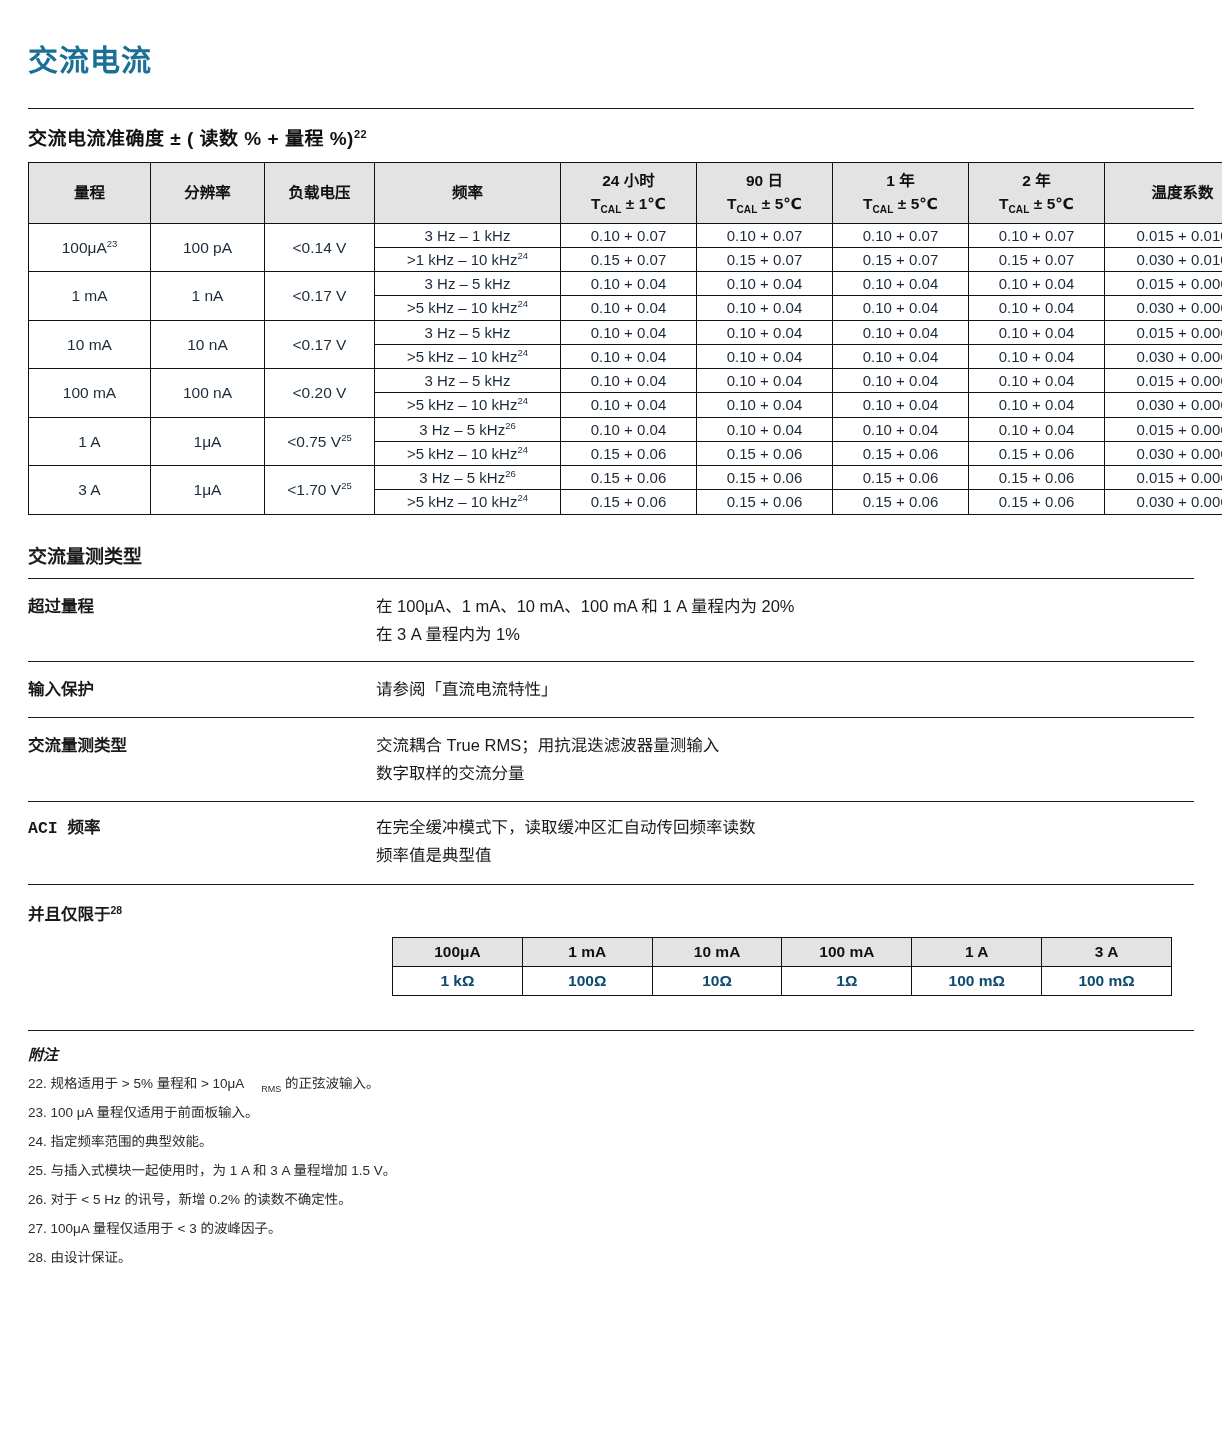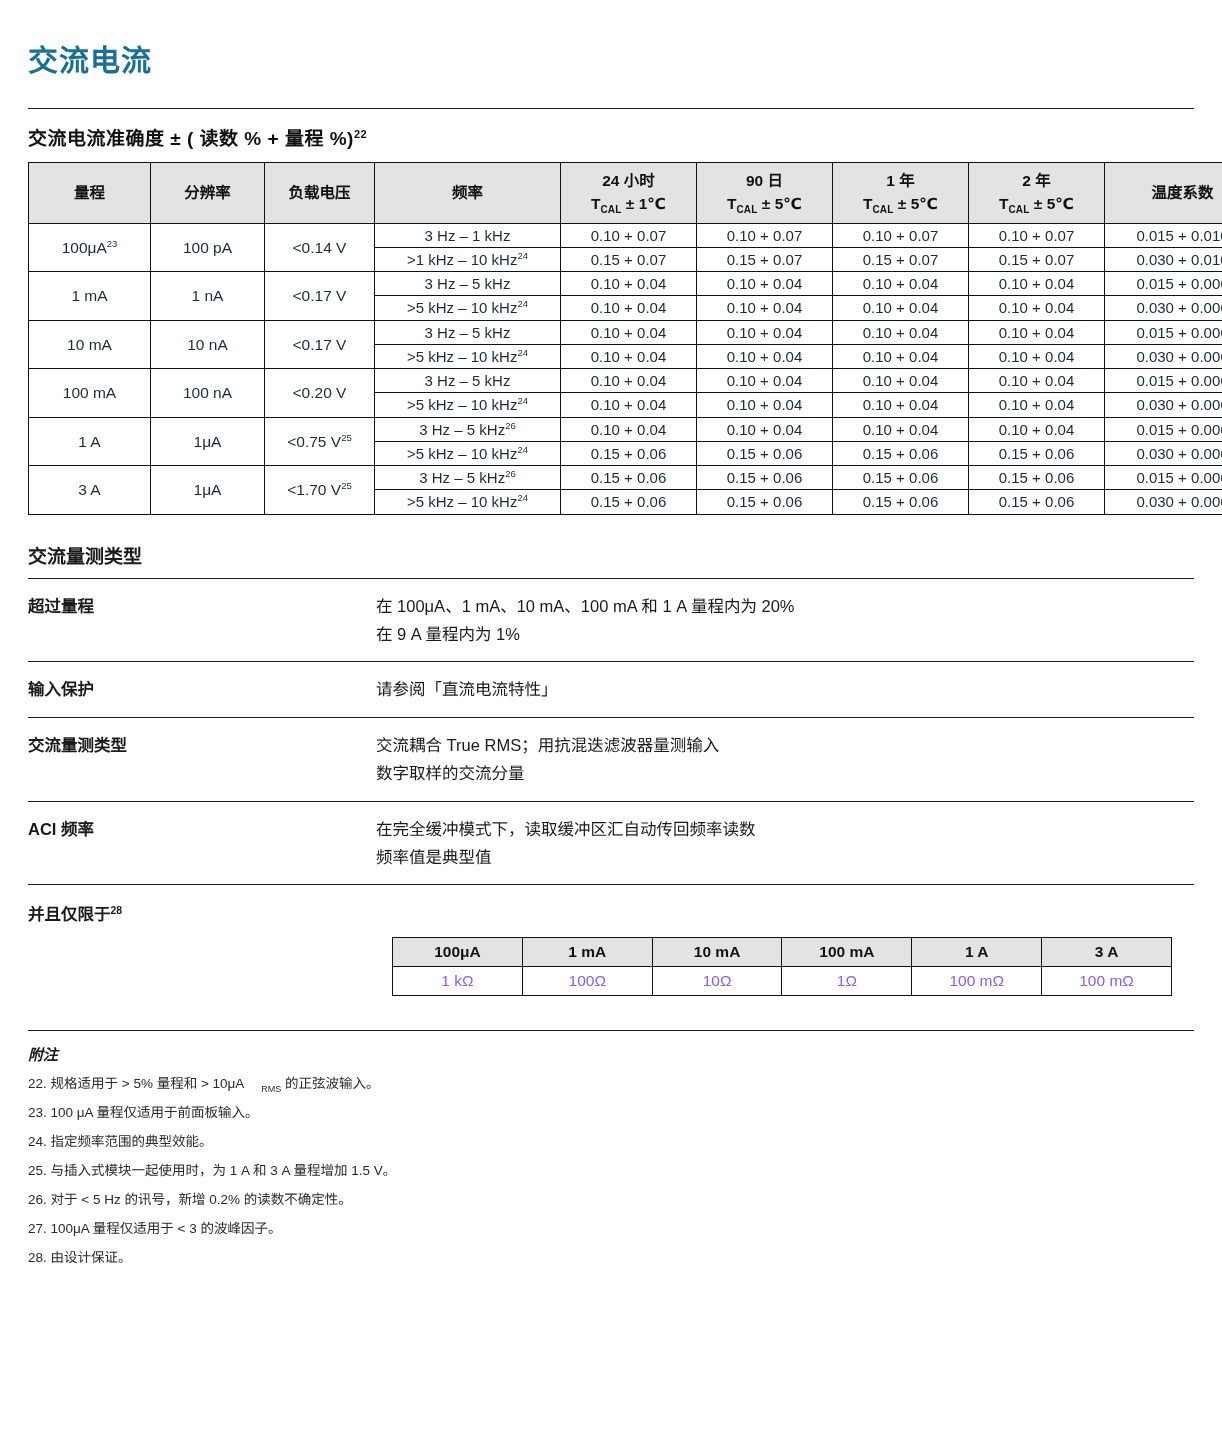--- a/index.html
+++ b/index.html
@@ -99,21 +99,21 @@
     font-size: 19px;
     font-weight: bold;
     padding: 26px 0 10px 0;
   }
   .char-table {
     width: 1166px;
     border-collapse: collapse;
   }
   .char-table tr { border-top: 1.2px solid #1a1a1a; }
   .char-table tr:first-child { border-top: 1.4px solid #1a1a1a; }
-  .char-table tr.last-row { border-bottom: 1.2px solid #1a1a1a; }
+  .char-table tr.last-row { border-bottom: 1.2px solid #1a1a1a; font-family: Liberation Mono, monospace; }
   .char-table td {
     vertical-align: top;
     padding: 13px 0 13px 0;
     font-size: 16.5px;
     line-height: 1.72;
     color: #1a1a1a;
   }
   .char-table td.k {
     width: 340px;
     font-weight: bold;
@@ -139,21 +139,22 @@
     border-collapse: collapse;
     table-layout: fixed;
     width: 780px;
     margin-right: 22px;
   }
   table.shunt th, table.shunt td {
     border: 1.3px solid #111;
     text-align: center;
     font-size: 15.5px;
     padding: 5px 2px;
-    color: #8b5cf6;
+    color: #0c4a6e;
+    font-weight: bold;
   }
   table.shunt th {
     background: #e3e3e3;
     font-weight: bold;
     color: #111;
   }
 
   
   .notes-rule {
     border-top: 1.2px solid #1a1a1a;
@@ -341,21 +342,21 @@
       </tbody>
   </table>
 
   <div class="char-heading">交流量测类型</div>
   <table class="char-table">
     <tbody id="char-body">
         <tr>
           <td class="k">超过量程</td>
           <td class="v">
             <div>在 100μA、1 mA、10 mA、100 mA 和 1 A 量程内为 20%</div>
-            <div>在 9 A 量程内为 1%</div>
+            <div>在 3 A 量程内为 1%</div>
           </td>
         </tr>
         <tr>
           <td class="k">输入保护</td>
           <td class="v">
             <div>请参阅「直流电流特性」</div>
           </td>
         </tr>
         <tr>
           <td class="k">交流量测类型</td>

